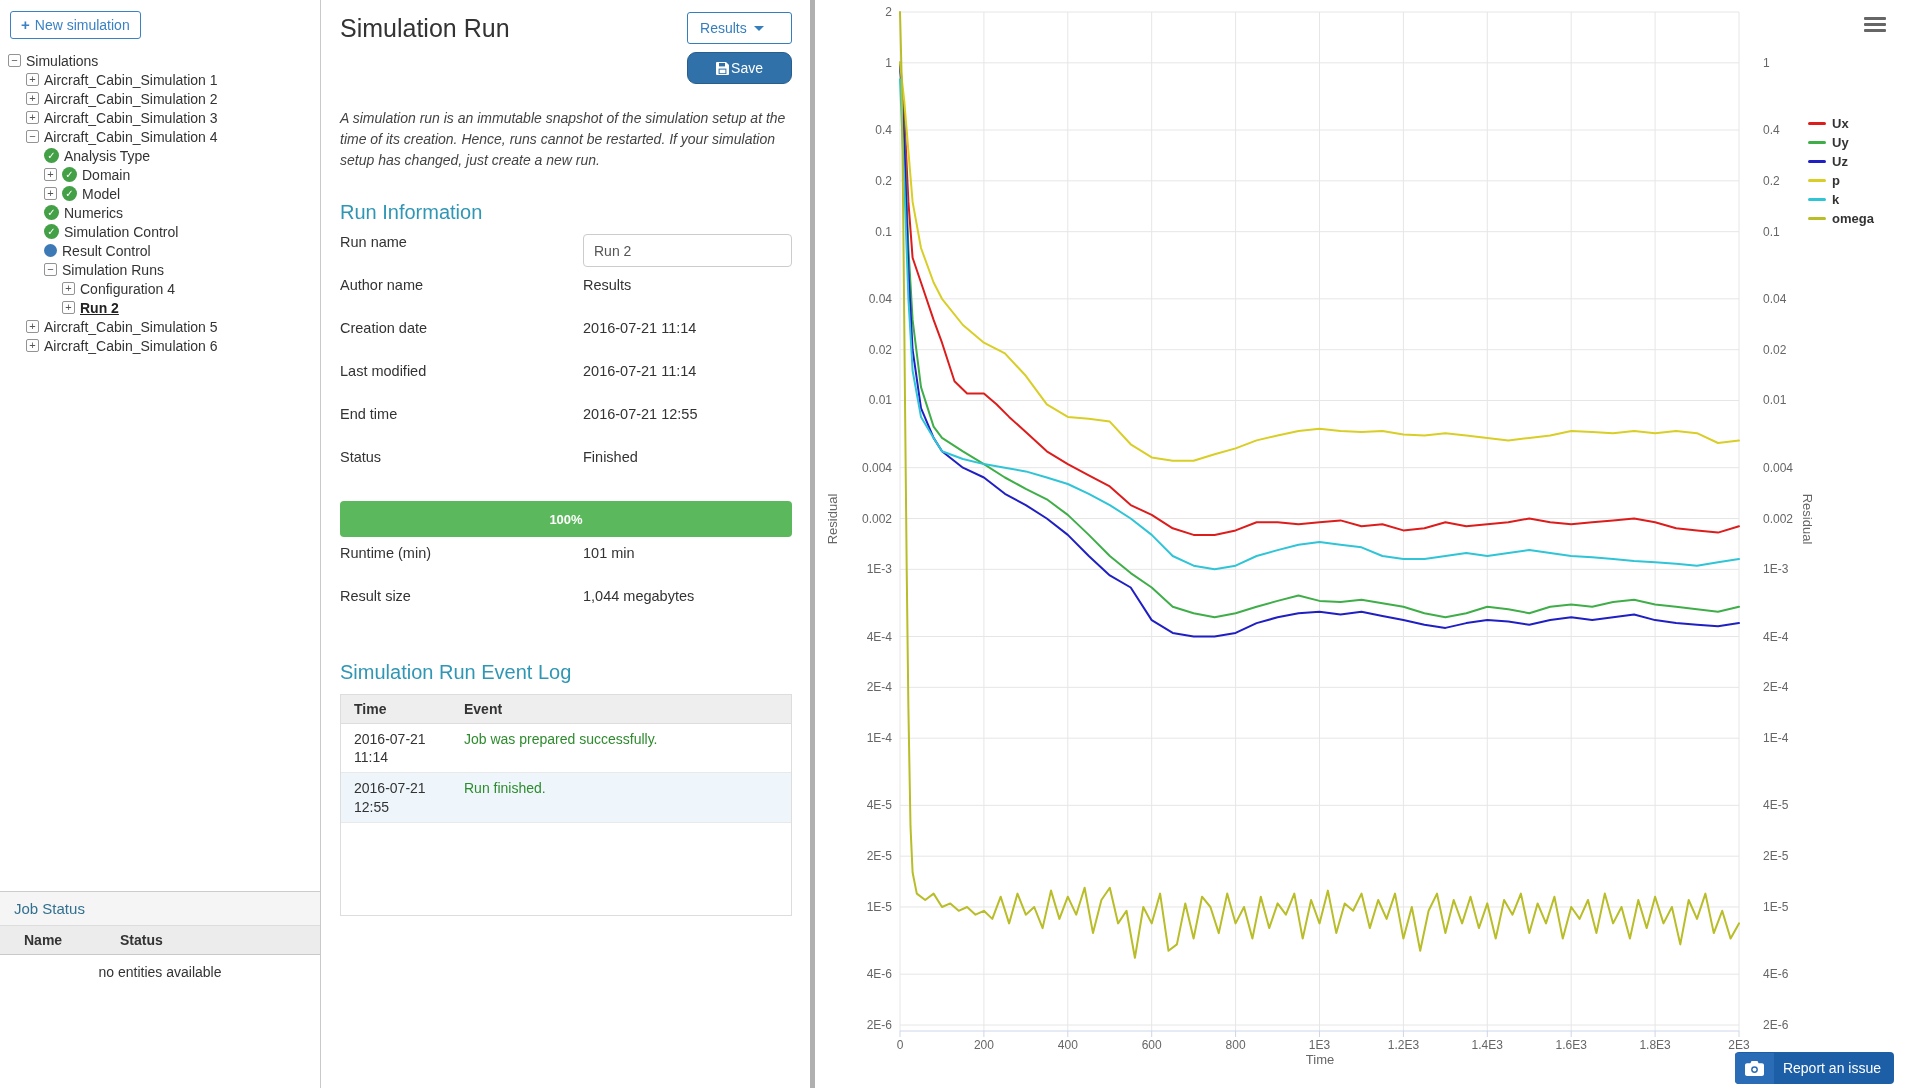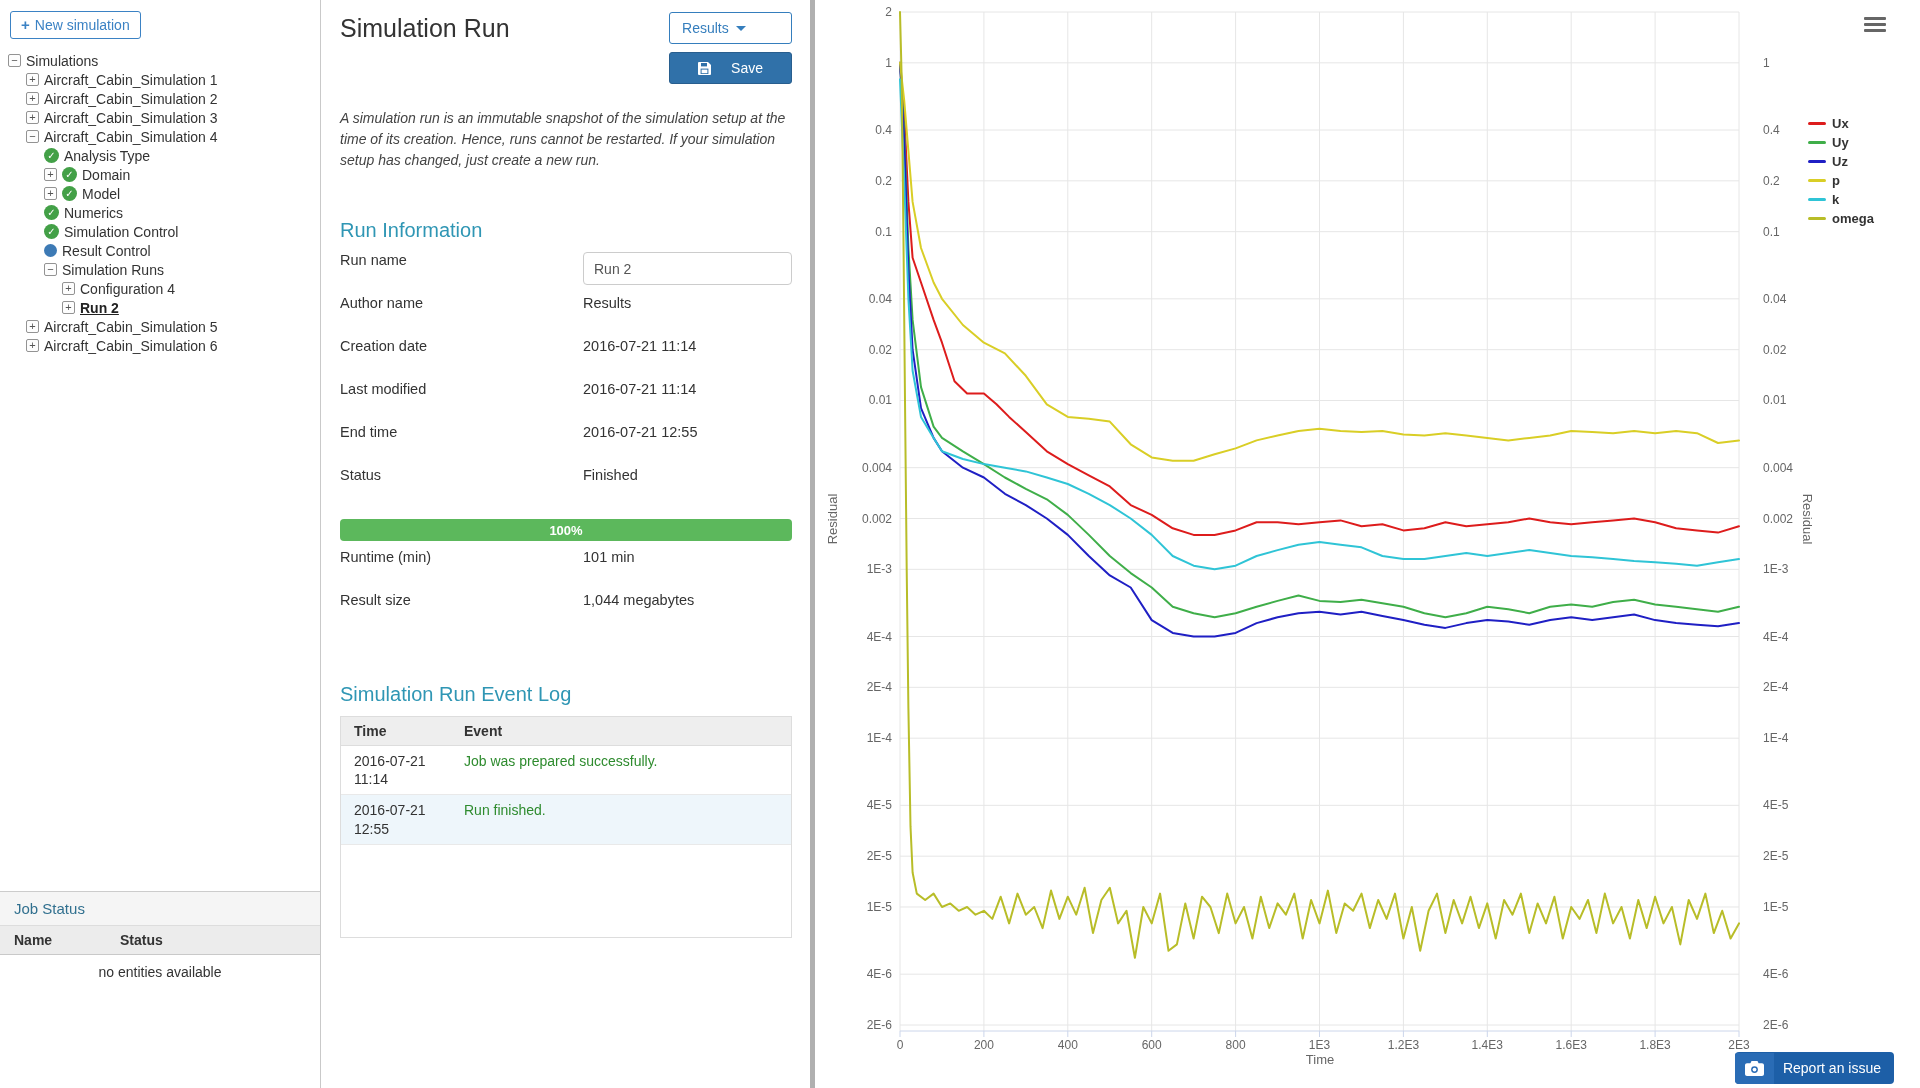--- a/index.html
+++ b/index.html
@@ -24,44 +24,44 @@
     font-size:10px; line-height:15px; text-align:center; margin-right:5px; }
   .dot { flex:0 0 13px; width:13px; height:13px; border-radius:50%; background:#3d7ab5; margin-right:5px; }
   .tree-label.selected { font-weight:bold; text-decoration:underline; color:#222; }
 
   .job-status { position:absolute; bottom:0; left:0; width:320px; height:197px;
     border-top:1px solid #ccc; background:#fff; }
   .job-header { background:#f5f5f5; color:#31708f; font-size:15px; padding:8px 14px;
     border-bottom:1px solid #ddd; }
   .job-cols { display:flex; font-weight:bold; font-size:14px; padding:6px 0;
     background:#ececec; border-bottom:1px solid #c9c9c9; }
-  .job-col-name { width:120px; padding-left:14px; }
+  .job-col-name { width:120px; padding-left:24px; }
   .job-col-status { flex:1; }
   .job-empty { text-align:center; padding:9px 0; font-size:14px; color:#333; }
 
   
   .panel { position:absolute; left:322px; top:0; width:488px; height:1088px;
     background:#fff; padding:10px 18px 0 18px; }
   .panel-header { display:flex; justify-content:space-between; align-items:flex-start; }
   .panel-title { font-size:25px; font-weight:400; color:#333; margin:4px 0 0 0; }
   .hdr-btns { display:flex; gap:8px; margin-top:2px;flex-direction:column; }
   .btn-results { display:inline-flex; align-items:center; gap:7px; border:1px solid #357ebd;
     color:#357ebd; background:#fff; border-radius:3px; padding:7px 12px; font-size:14px; cursor:pointer; }
   .caret { width:0; height:0; border-left:5px solid transparent; border-right:5px solid transparent;
     border-top:5px solid #357ebd; display:inline-block; }
-  .btn-save { display:inline-flex; align-items:center; gap:20px; background:#3071a9;
-    border:1px solid #285e8e; color:#fff; border-radius:3px; padding:7px 28px; font-size:14px; cursor:pointer; }
+  .btn-save { display:inline-flex; align-items:center; gap:2px; background:#3071a9;
+    border:1px solid #285e8e; color:#fff; border-radius:9px; padding:7px 28px; font-size:14px; cursor:pointer; }
   .desc { font-style:italic; color:#444; font-size:14px; line-height:1.5; margin-top:24px; }
-  .section-h { color:#2f96b4; font-size:20px; font-weight:400; margin:48px 0 10px 0; }
+  .section-h { color:#2f96b4; font-size:20px; font-weight:400; margin:30px 0 10px 0; }
   .field-row { display:flex; min-height:43px; font-size:14.5px; color:#333; }
   .field-label { width:243px; flex:0 0 243px; }
   .field-value { color:#333; }
   .field-input { width:212px; height:33px; border:1px solid #ccc; border-radius:4px;
     padding:0 10px; font-size:14px; color:#555; font-family:"Liberation Sans",sans-serif; }
-  .progress { height:22px; background:#5cb85c; border-radius:4px; color:#fff; font-size:13px;
+  .progress { height:36px; background:#5cb85c; border-radius:4px; color:#fff; font-size:13px;
     font-weight:bold; display:flex; align-items:center; justify-content:center; margin:9px 0 8px 0; }
   .elog { border:1px solid #ddd; margin-top:10px; height:222px; font-size:14px; overflow:hidden; background:#fff; }
   .elog-head { display:flex; background:#eee; border-bottom:1px solid #ddd; font-weight:bold; padding:6px 0; }
   .elog-time { width:110px; flex:0 0 110px; padding-left:13px; }
   .elog-event { flex:1; padding-left:13px; padding-right:8px; }
   .elog-row { display:flex; border-bottom:1px solid #e9e9e9; padding:6px 0; line-height:1.3; }
   .elog-row .elog-event { color:#2e8b2e; }
   .elog-row.alt { background:#eef6fb; }
 
   

